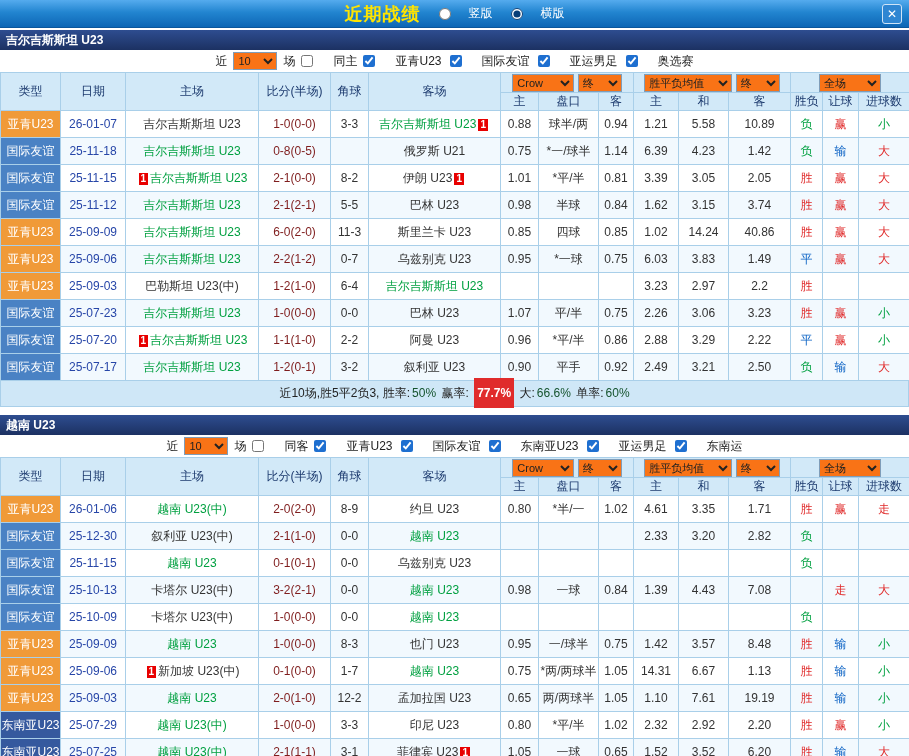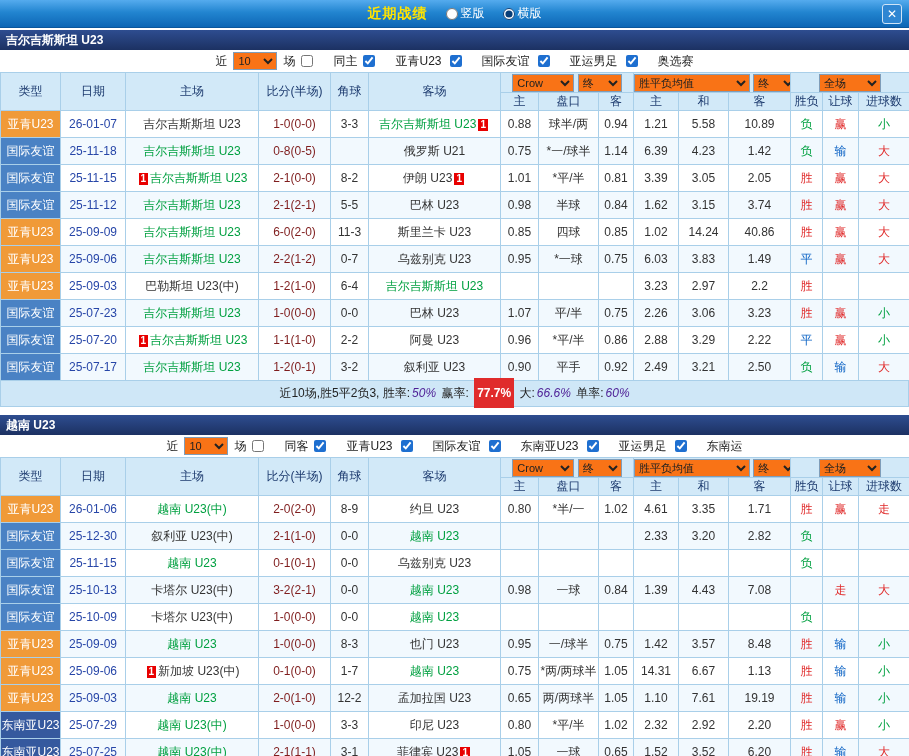--- a/index.html
+++ b/index.html
@@ -1,29 +1,29 @@
 <!DOCTYPE html>
 <html><head>
 <meta charset="utf-8">
 <style>
   *{box-sizing:border-box;}
   body{margin:0;background:#fff;font-family:"Liberation Sans","DejaVu Sans",sans-serif;}
   .page{width:909px;height:756px;overflow:hidden;background:#fff;}
   .titlebar{height:28px;background:linear-gradient(180deg,#55abee 0%,#2285d0 45%,#0d66b5 100%);display:flex;align-items:center;justify-content:center;position:relative;border-bottom:1px solid #0a569c;margin-bottom:2px;}
-  .titlebar-title{color:#ffe400;font-weight:bold;font-size:14px;letter-spacing:1px;}
-  .radio{display:inline-flex;align-items:center;gap:3px;color:#fff;font-size:12px;margin-left:18px;cursor:pointer;}
+  .titlebar-title{color:#ffe400;font-weight:bold;font-size:18px;letter-spacing:1px;}
+  .radio{display:inline-flex;align-items:center;gap:18px;color:#fff;font-size:12px;margin-left:18px;cursor:pointer;}
   .radio input{width:12px;height:12px;margin:0;accent-color:#083e78;}
   .close-btn{position:absolute;right:7px;top:4px;width:20px;height:20px;border:1px solid #cfe4f7;border-radius:3px;background:#2f86d2;color:#fff;font-size:12px;font-weight:bold;line-height:18px;text-align:center;cursor:pointer;}
   .team-bar{height:20px;line-height:20px;background:linear-gradient(180deg,#2e4d90,#1c3162);color:#fff;font-size:12px;font-weight:bold;padding-left:6px;}
   .filter-row{height:22px;display:flex;align-items:center;justify-content:center;gap:6px;font-size:12px;color:#222;background:#fff;}
   .chk{display:inline-flex;align-items:center;gap:20px;cursor:pointer;}
   .chk input{width:12px;height:12px;margin:0;accent-color:#1e6fd0;}
   .checks{display:inline-flex;align-items:center;gap:8px;}
   select{font-family:inherit;font-size:11px;height:18px;border:1px solid #7f9db9;background:#f97316;color:#222;cursor:pointer;}
-  .w44{width:44px;} .w60{width:62px;} .w92{width:116px;}
+  .w44{width:44px;} .w60{width:62px;} .w92{width:88px;}
   table{width:909px;border-collapse:collapse;table-layout:fixed;font-size:12px;border-radius:23px;}
   th,td{border:1px solid #a9cfe9;text-align:center;padding:0;overflow:hidden;white-space:nowrap;}
   thead th{background:#d2e9f8;color:#1c3a6e;font-weight:normal;font-size:12px;}
   thead tr.toprow th{height:20px;}
   thead tr.subrow th{height:16px;}
   tbody td{height:27px;color:#333;}
   tbody tr:nth-child(even) td{background:#f2f9fe;}
   td.type-cell{color:#fff;font-size:12px;}
   td.t-or{background:#f09a38 !important;}
   td.t-bl{background:#4a82c4 !important;}
@@ -31,21 +31,21 @@
   .date-cell{color:#2746a8;}
   .score-cell{color:#7f1d1d;}
   .team-cell{color:#333;}
   .c-teamgreen{color:#00a040;}
   .c-red{color:#e02b2b;}
   .c-green{color:#00a040;}
   .c-blue{color:#0b62c4;}
   .badge{display:inline-block;background:#e80000;color:#fff;font-size:10px;line-height:12px;padding:0 2px;margin:0 2px;font-weight:bold;}
   .summary{height:26px;line-height:24px;background:#cfe7f7;text-align:center;font-size:12px;color:#222;border:1px solid #a9cfe9;border-top:0;}
   .summary span{margin:0 1px;}
-  .blue-val{color:#4c1d95;font-style:italic;}
+  .blue-val{color:#14532d;}
   .red-bg-val{background:#e02b2b;color:#fff;padding:8px 3px;font-weight:bold;}
   .gap{height:8px;background:#fff;}
 </style>
 </head>
 <body>
 
 <div class="page">
 
   <div class="titlebar">
     <span class="titlebar-title">近期战绩</span>

